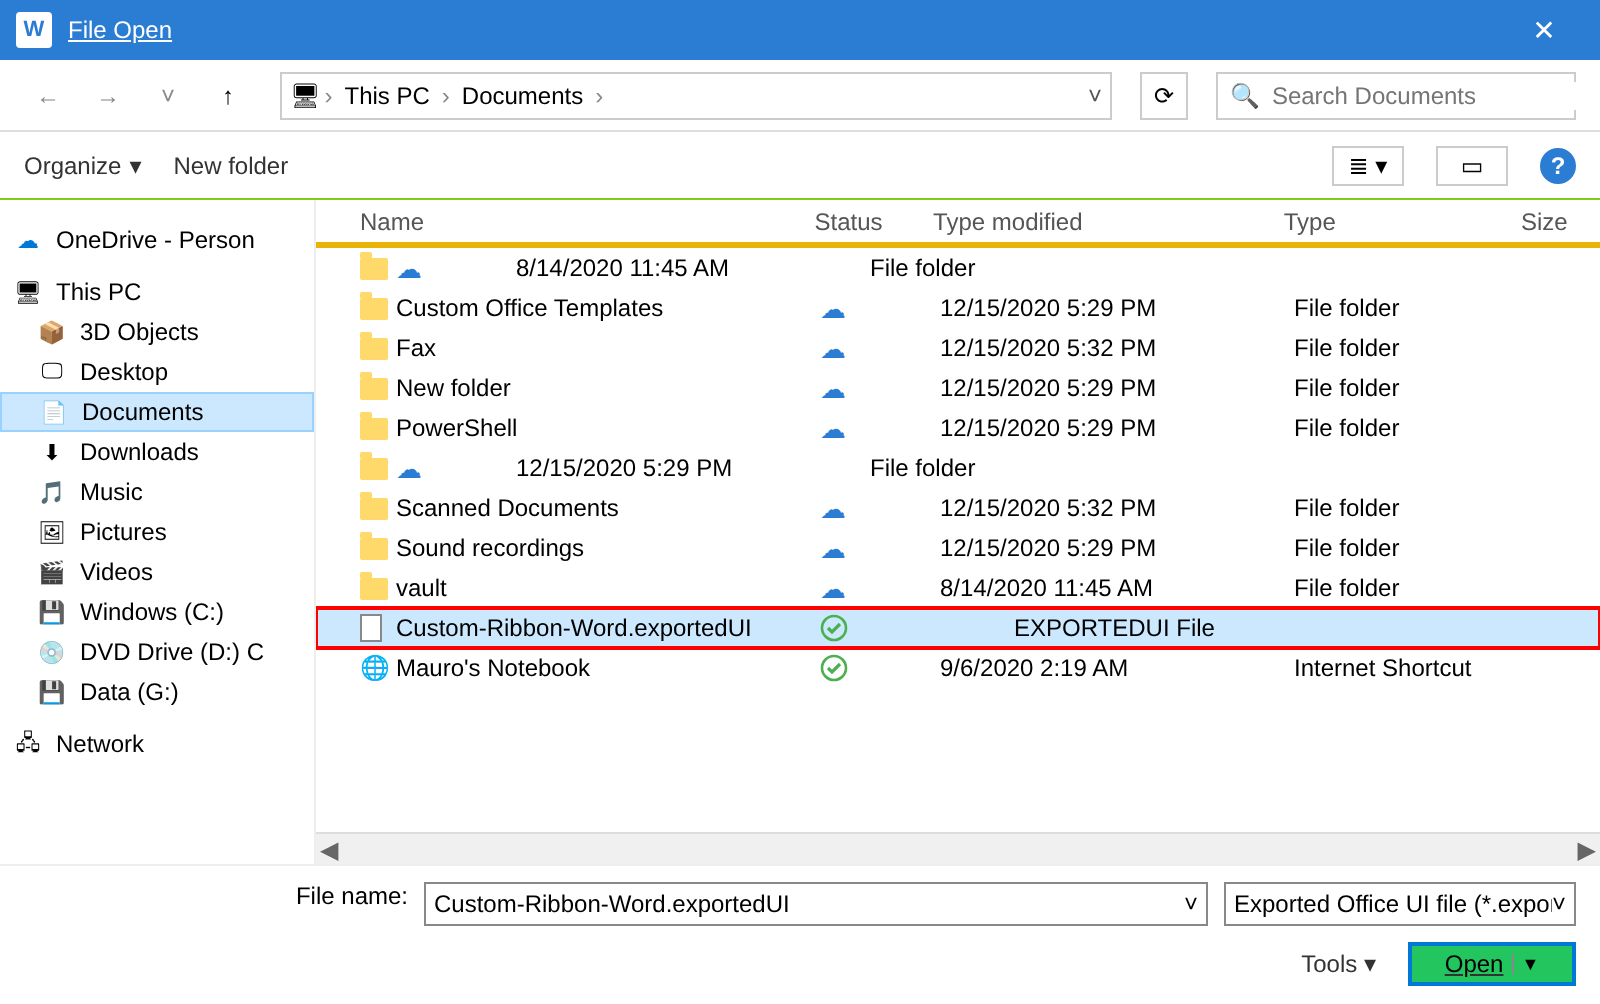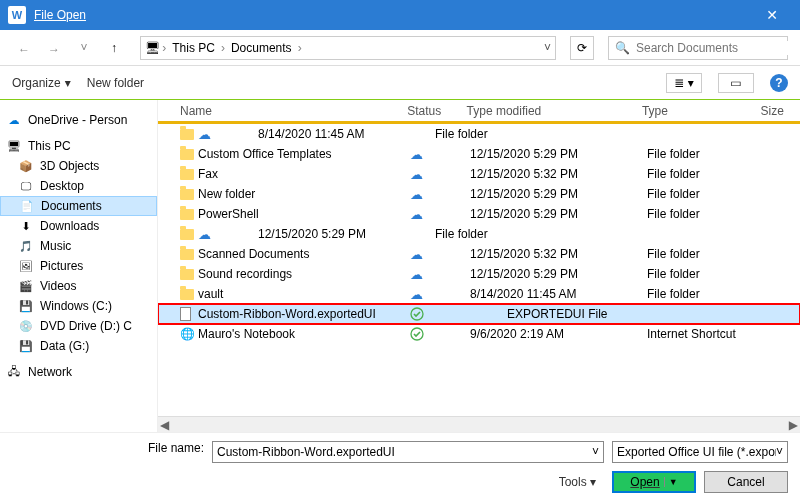--- a/index.html
+++ b/index.html
@@ -291,17 +291,14 @@
     </div>
   </div>
   <div class="btnrow">
     <div class="tools">
       <span>Tools</span> ▾
     </div>
     <div class="btn primary">
       <span style="text-decoration:underline;text-decoration-color:#333">Open</span>
       <span style="border-left:1px solid #888;padding-left:4px;font-size:9px">▼</span>
     </div>
-    <div class="btn">
-      <span>Cancel</span>
-    </div>
   </div>
 </div>
 
 </body></html>

